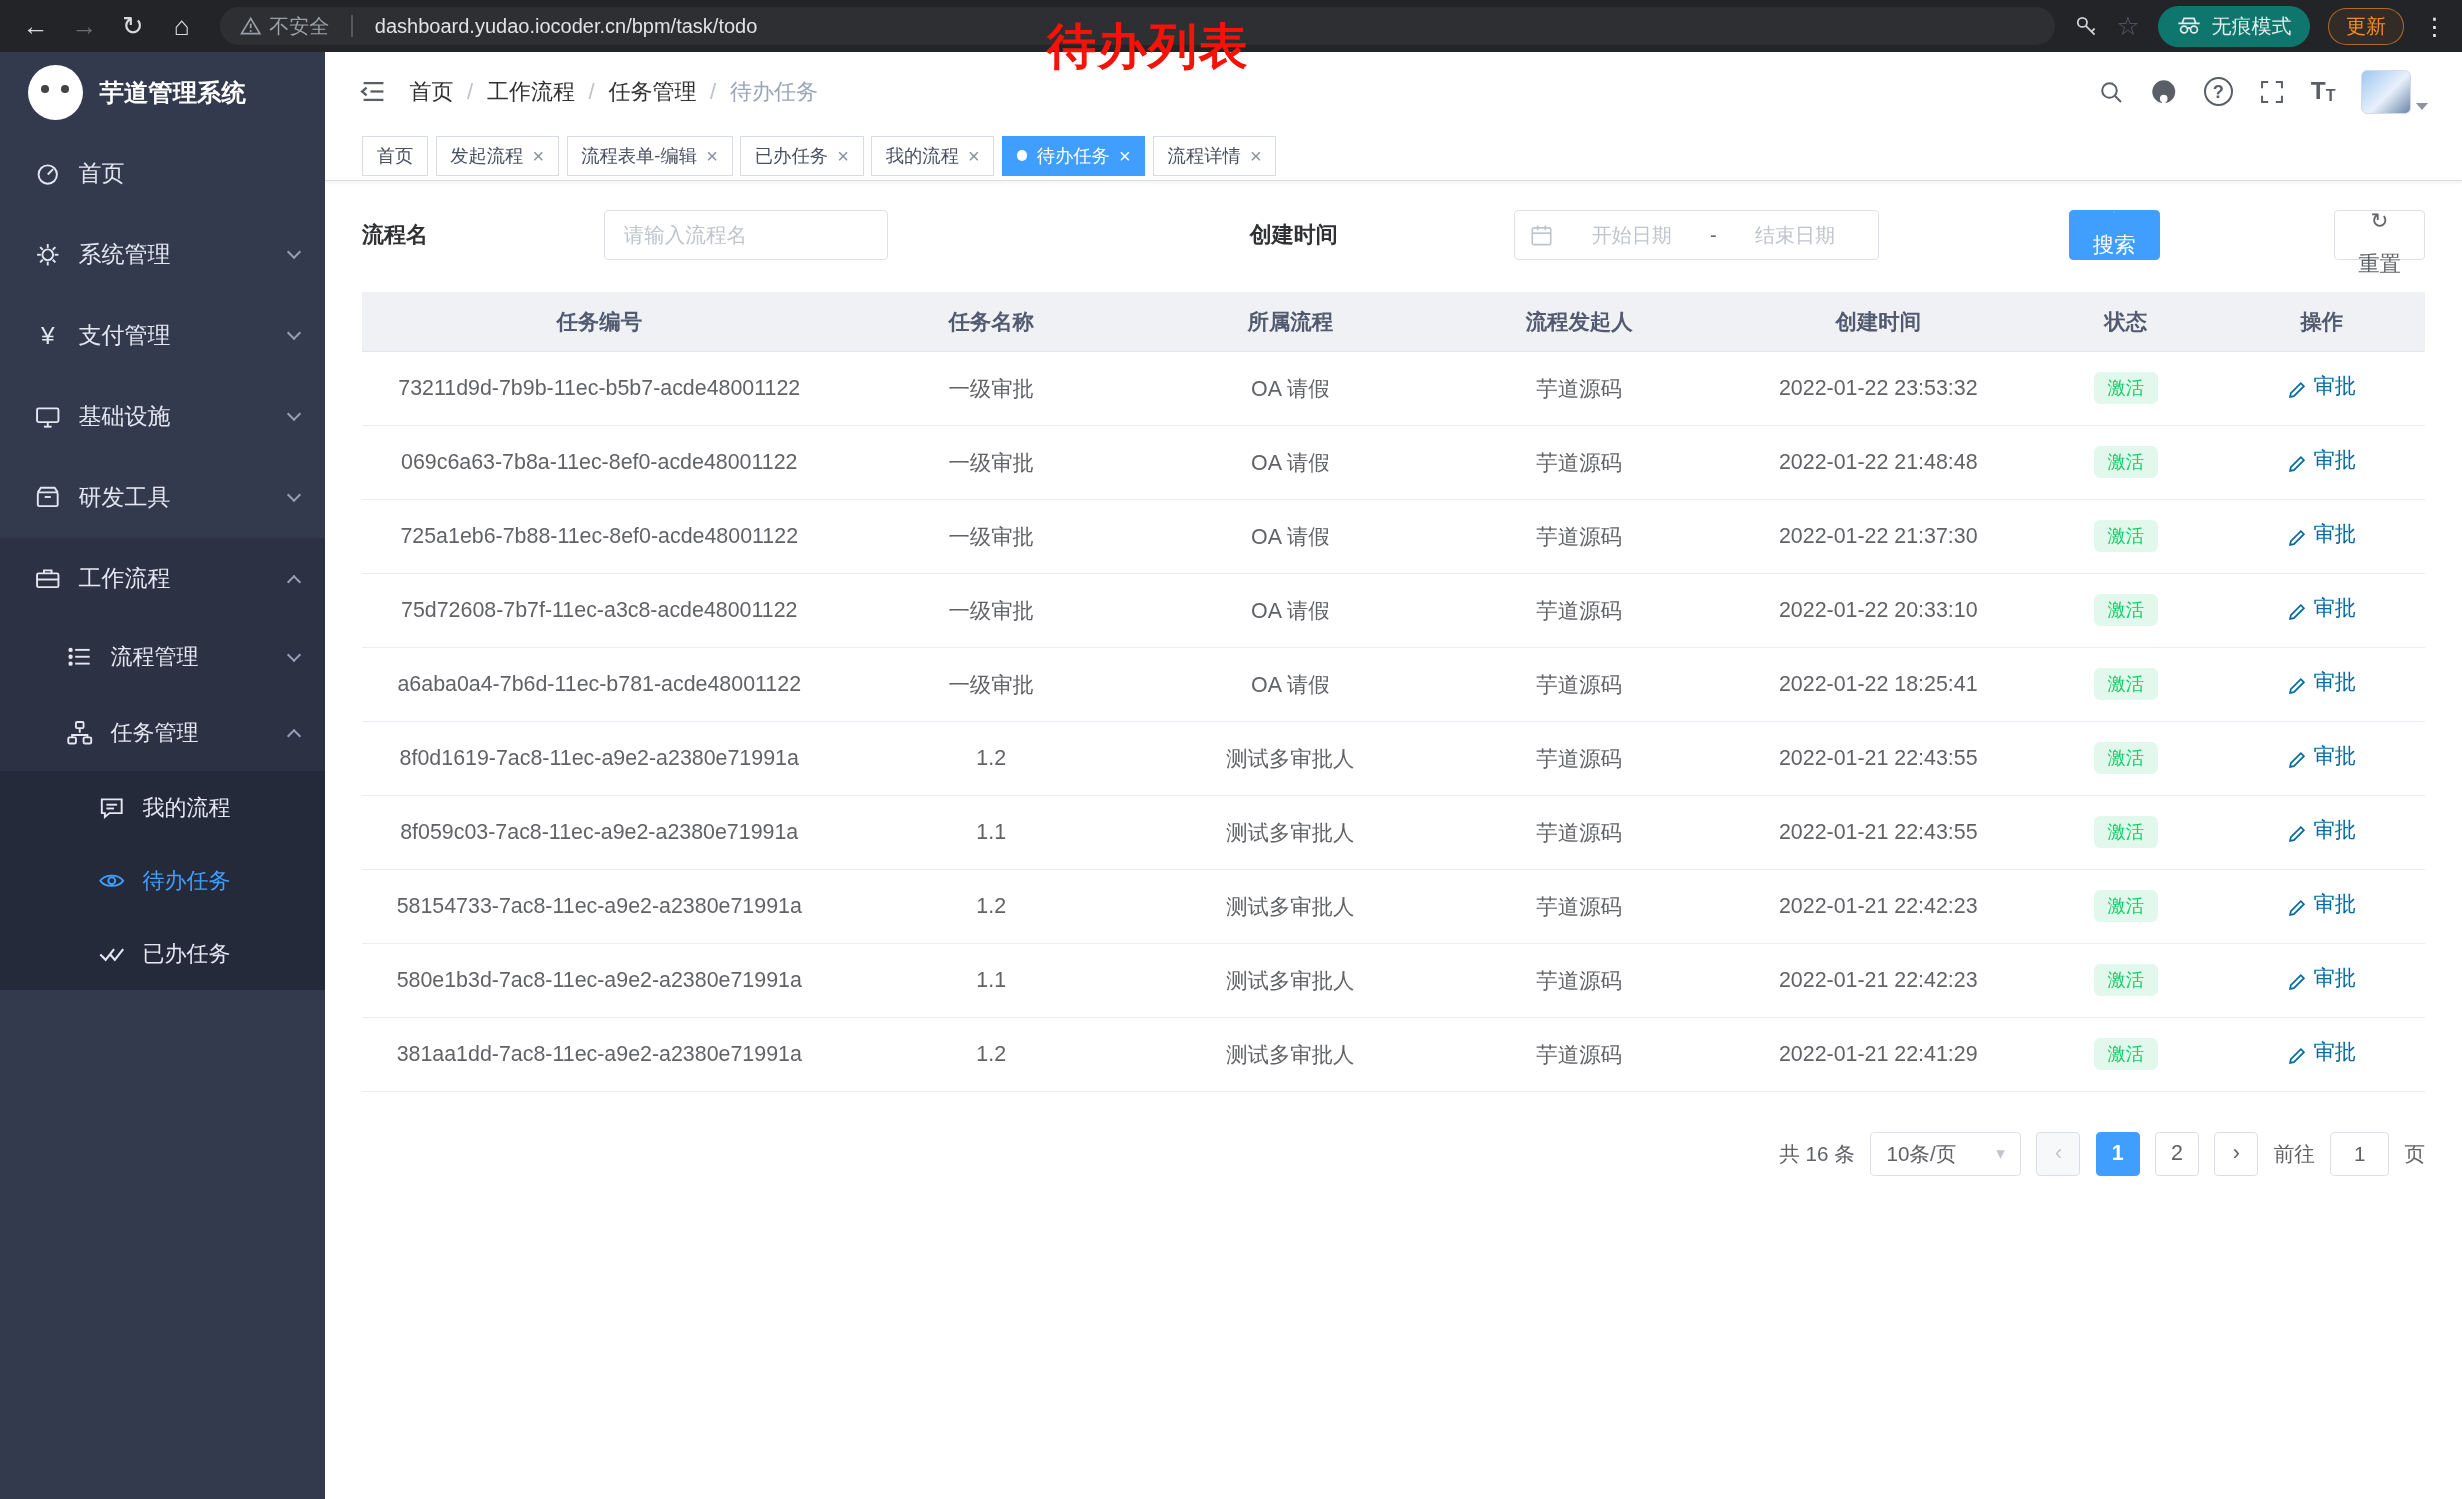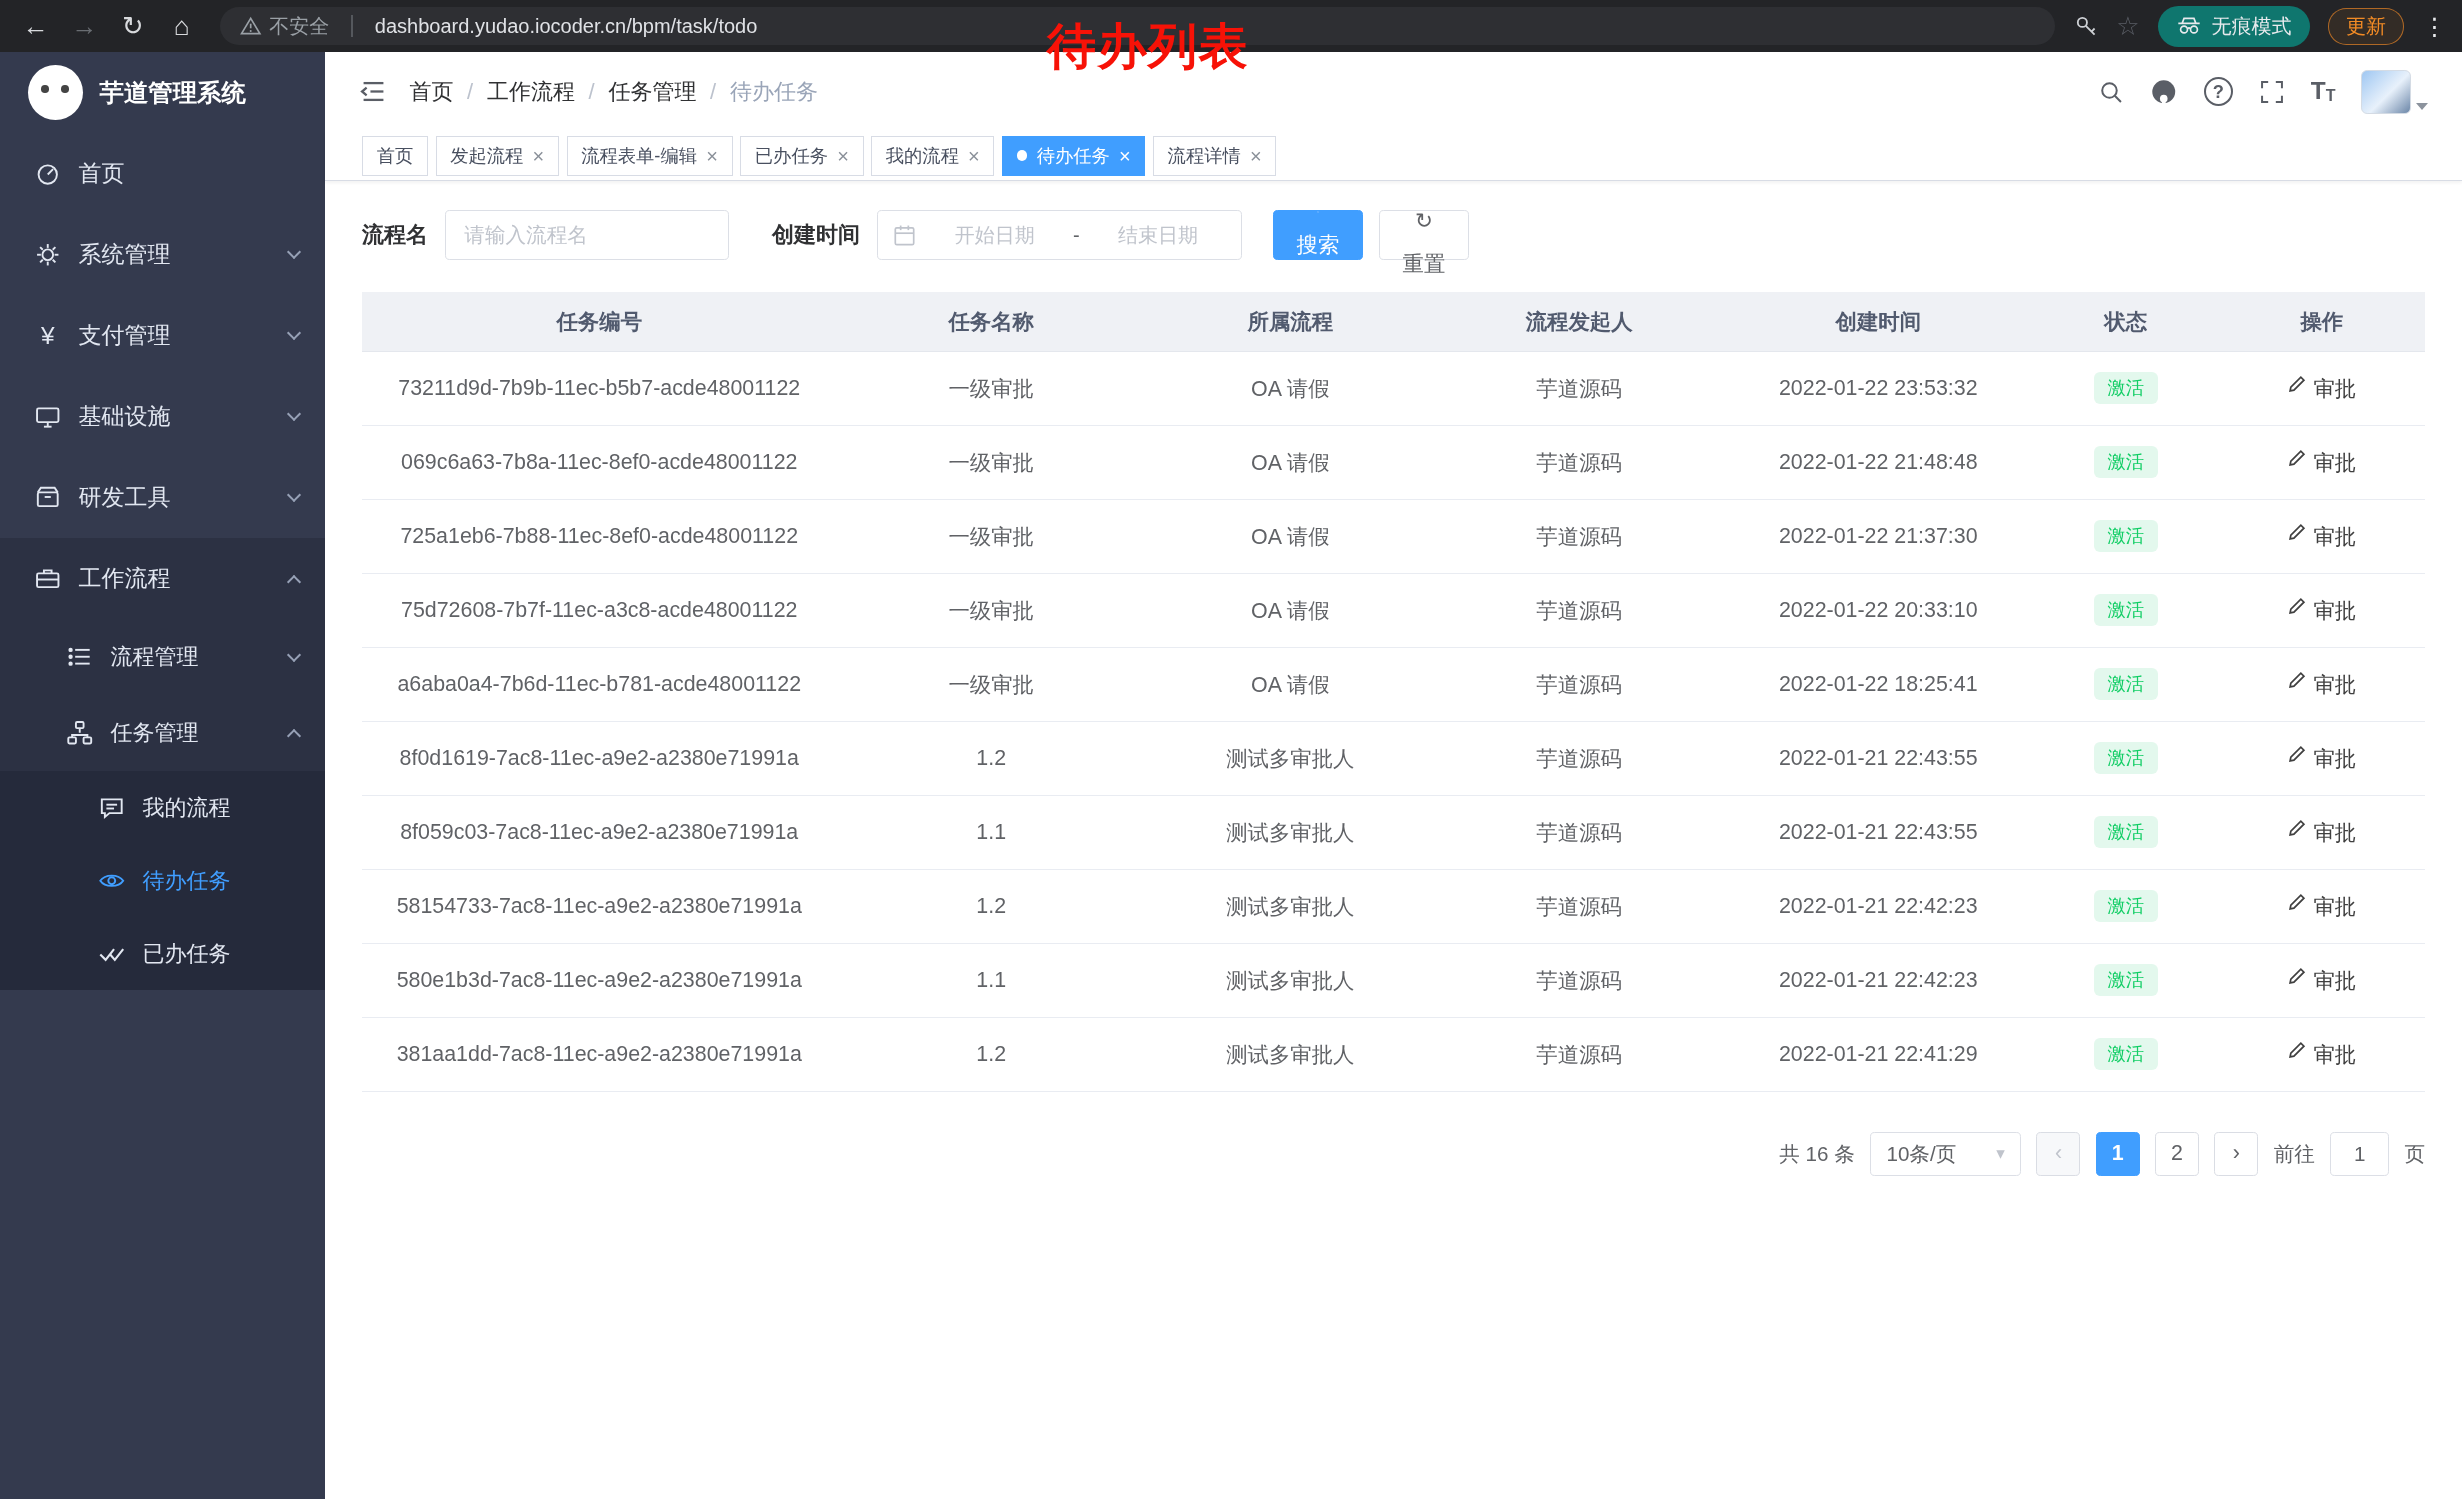--- a/index.html
+++ b/index.html
@@ -66,21 +66,21 @@
   .tabsbar { height:50px; display:flex; align-items:center; gap:7.6px; padding:0 37px; border-bottom:0.8px solid #d8dce5; box-shadow:0 1.5px 3.1px rgba(0,0,0,.05); }
   .tab { height:40px; display:flex; align-items:center; gap:9.2px; padding:0 13.7px; border:0.8px solid #d8dce5; font-size:18.3px; color:#495060; background:#fff; cursor:pointer; white-space:nowrap; }
   .tab-dot { width:10.7px; height:10.7px; border-radius:50%; background:#fff; display:none; }
   .tab.active { background:#409eff; border-color:#409eff; color:#fff; }
   .tab.active .tab-dot { display:block; }
   .tab-close { font-size:20px; line-height:1; color:#8a9099; cursor:pointer; }
   .tab.active .tab-close { color:#fff; }
 
   
   .content { flex:1; padding:0 37px; }
-  .filters { margin-top:29px; display:flex; align-items:center; font-size:22px; color:#303133; }
+  .filters { margin-top:29px; display:flex; align-items:center; font-size:22px; color:#303133;justify-content:space-between; }
   .filter-label { font-weight:bold; margin-right:17px; white-space:nowrap; }
   .el-input { width:284px; height:50px; border:0.8px solid #dcdfe6; border-radius:4.6px; padding:0 18.3px; font-size:20.6px; color:#606266; outline:none; background:#fff; }
   .el-input::placeholder { color:#c0c4cc; }
   .gap-lg { width:43px; }
   .daterange { width:365px; height:50px; border:0.8px solid #dcdfe6; border-radius:4.6px; display:flex; align-items:center; padding:0 15.3px; gap:10.7px; color:#c0c4cc; font-size:20px; cursor:pointer; background:#fff; }
   .dr-text { flex:1; text-align:center; white-space:nowrap; }
   .dr-sep { color:#606266; }
   .btn { height:50px; border-radius:4.6px; font-size:21.4px; display:inline-flex; align-items:center; gap:17px; padding:0 23px; cursor:pointer; white-space:nowrap;flex-direction:column; }
   .btn-primary { background:#409eff; border:0.8px solid #409eff; color:#fff; margin-left:30.5px; }
   .btn-default { background:#fff; border:0.8px solid #dcdfe6; color:#606266; margin-left:15.3px; }
@@ -92,21 +92,21 @@
   th { background:#eff1f5; height:59px; font-size:21.4px; color:#515a6e; font-weight:bold; text-align:center; border-bottom:0.8px solid #e4e7ed; }
   td { height:74px; font-size:21.4px; color:#606266; text-align:center; border-bottom:0.8px solid #e9ecf2; overflow:hidden; text-overflow:ellipsis; white-space:nowrap; }
   th:nth-child(1),td:nth-child(1){ width:23%; }
   th:nth-child(2),td:nth-child(2){ width:15%; }
   th:nth-child(3),td:nth-child(3){ width:14%; }
   th:nth-child(4),td:nth-child(4){ width:14%; }
   th:nth-child(5),td:nth-child(5){ width:15%; }
   th:nth-child(6),td:nth-child(6){ width:9%; }
   th:nth-child(7),td:nth-child(7){ width:10%; }
   .tag-success { display:inline-block; background:#e3f8ed; color:#13ce66; font-size:18.3px; padding:6.9px 13.7px; border-radius:6.1px; line-height:1; }
-  .approve-link { color:#404040; font-size:21.4px; display:inline-flex; align-items:flex-start; gap:6.1px; cursor:pointer; text-decoration:none; }
+  .approve-link { color:#0369a1; font-size:21.4px; display:inline-flex; align-items:flex-end; gap:6.1px; cursor:pointer; text-decoration:none; }
 
   
   .pagination { margin-top:40px; display:flex; align-items:center; justify-content:flex-end; gap:15.3px; font-size:20.6px; color:#606266; }
   .page-size { width:151px; height:44px; border:0.8px solid #dcdfe6; border-radius:4.6px; display:flex; align-items:center; justify-content:space-between; padding:0 15.3px; cursor:pointer; background:#fff; }
   .caret-down { color:#c0c4cc; font-size:17px; }
   .pg-btn { min-width:44px; height:44px; border:0.8px solid #dadde4; border-radius:4.6px; display:flex; align-items:center; justify-content:center; background:#fff; color:#606266; font-size:21.4px; cursor:pointer; padding:0 10.7px; }
   .pg-btn.disabled { color:#c0c4cc; background:#f7f8fa; cursor:default; }
   .pg-btn.active { background:#409eff; border-color:#409eff; color:#fff; font-weight:bold; }
   .goto-input { width:59px; height:44px; border:0.8px solid #dcdfe6; border-radius:4.6px; text-align:center; font-size:20.6px; color:#606266; outline:none; }
 </style>

